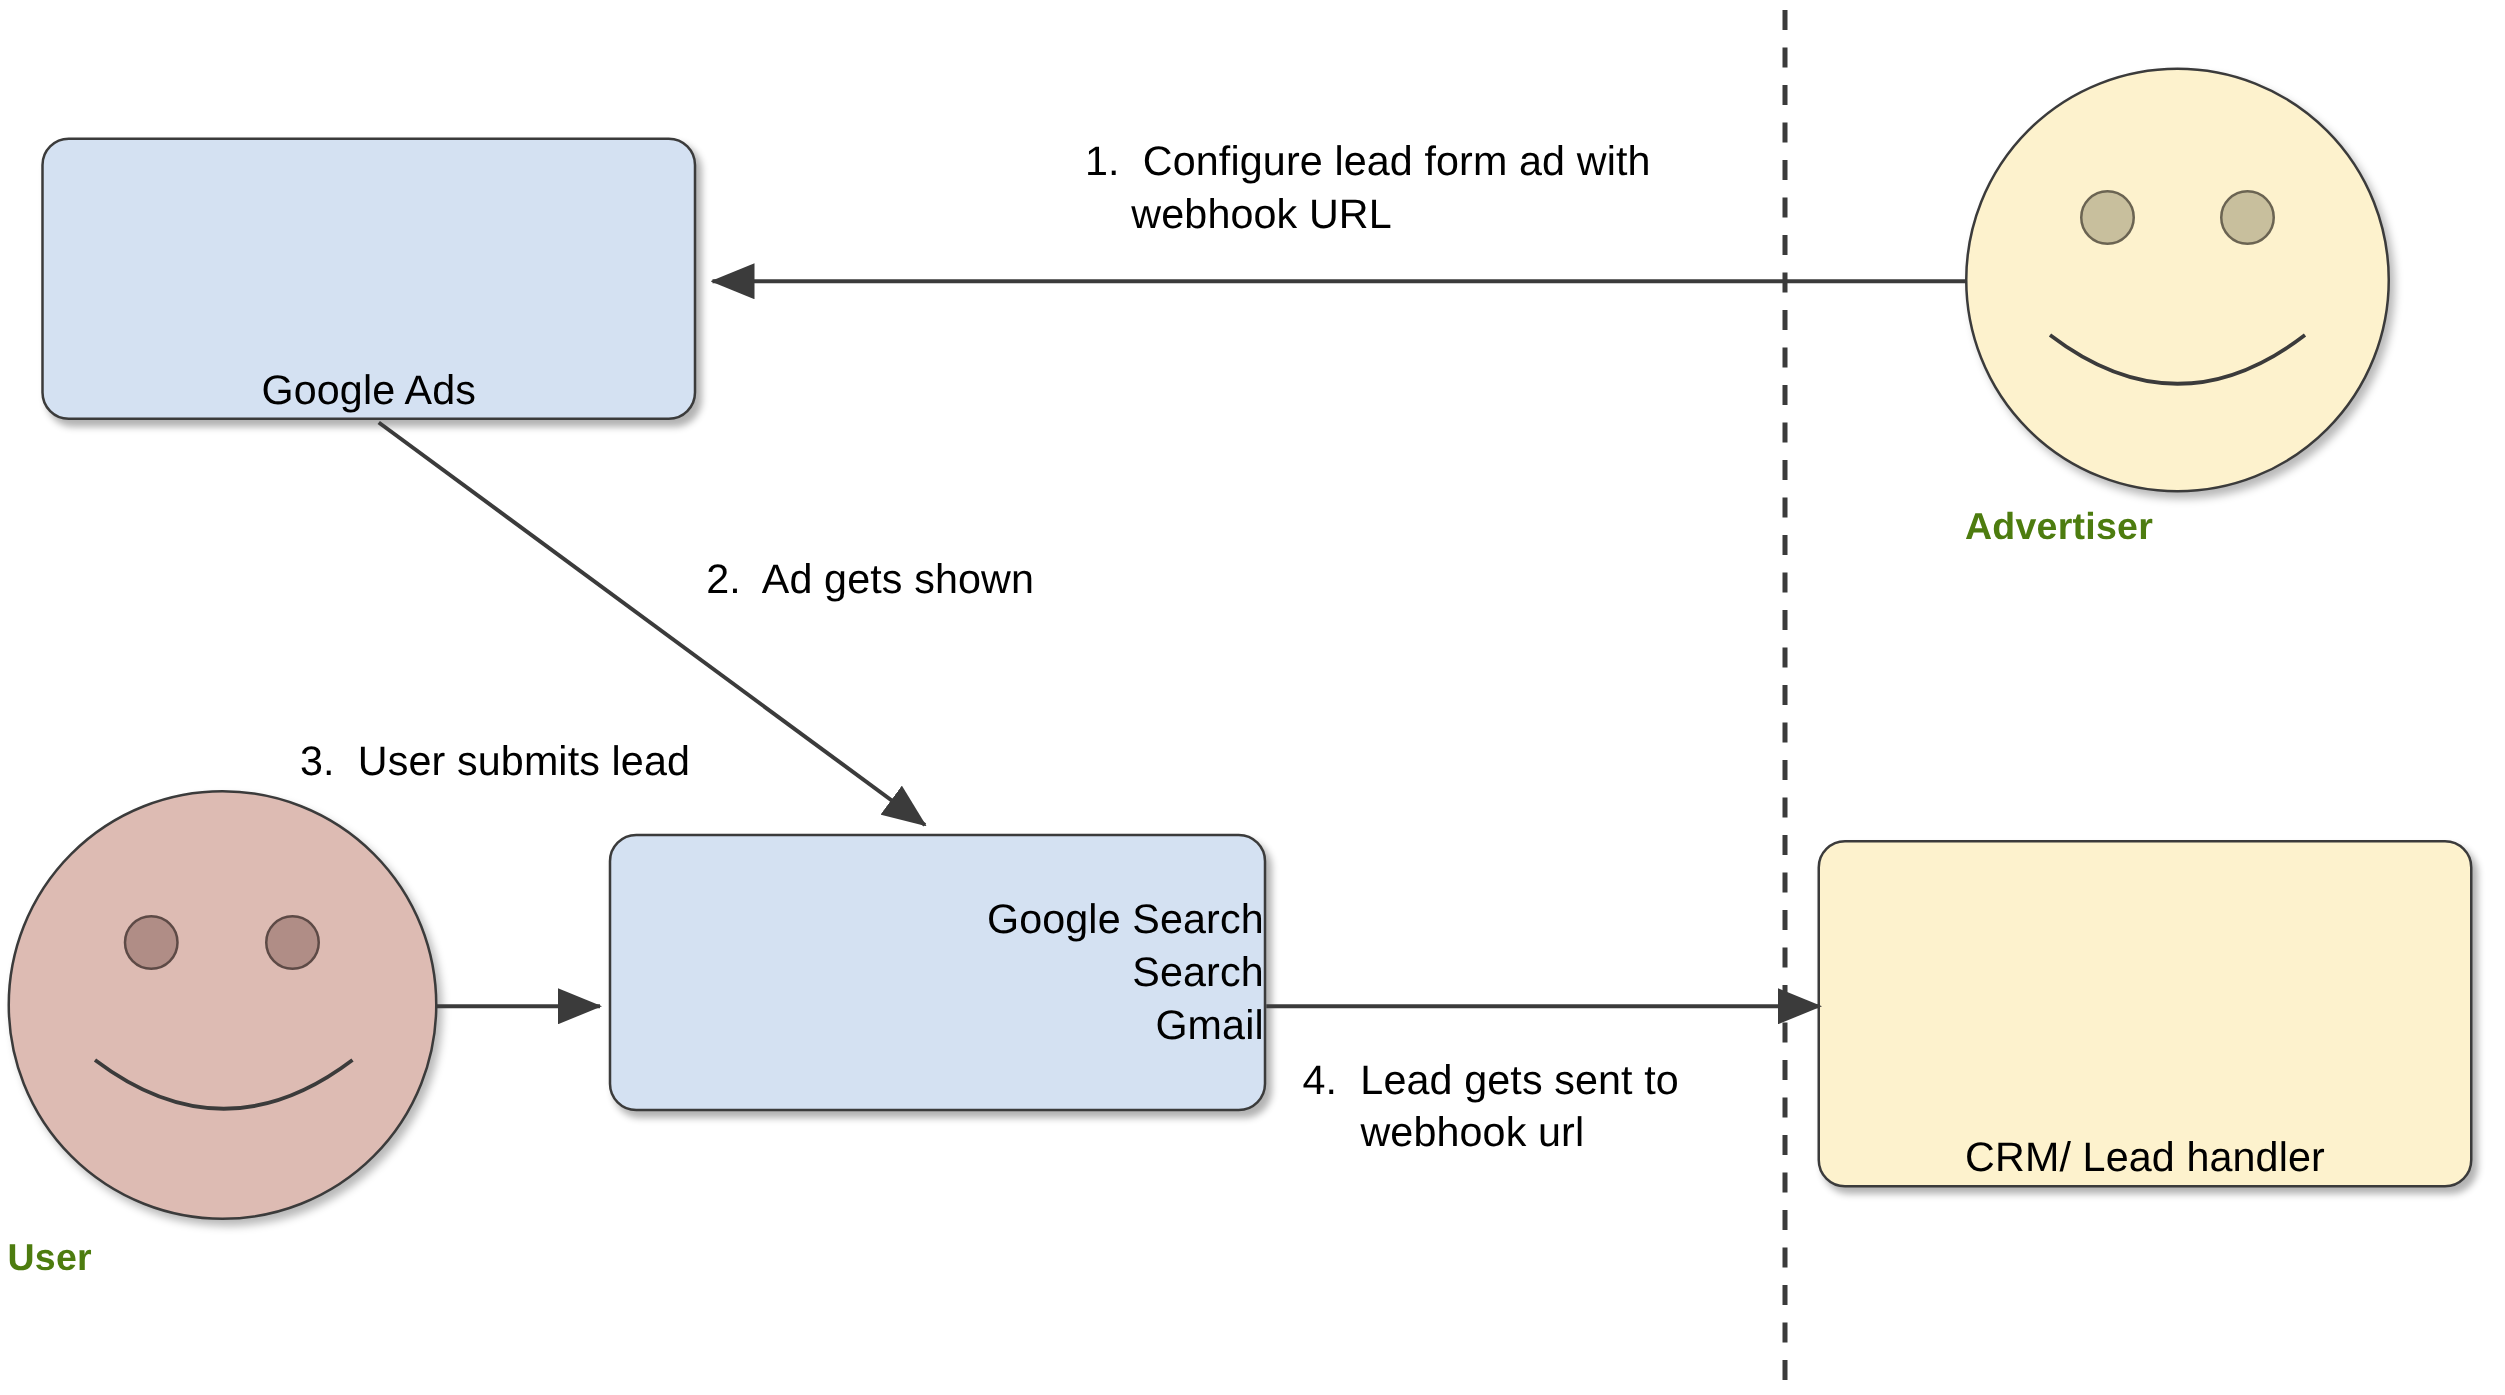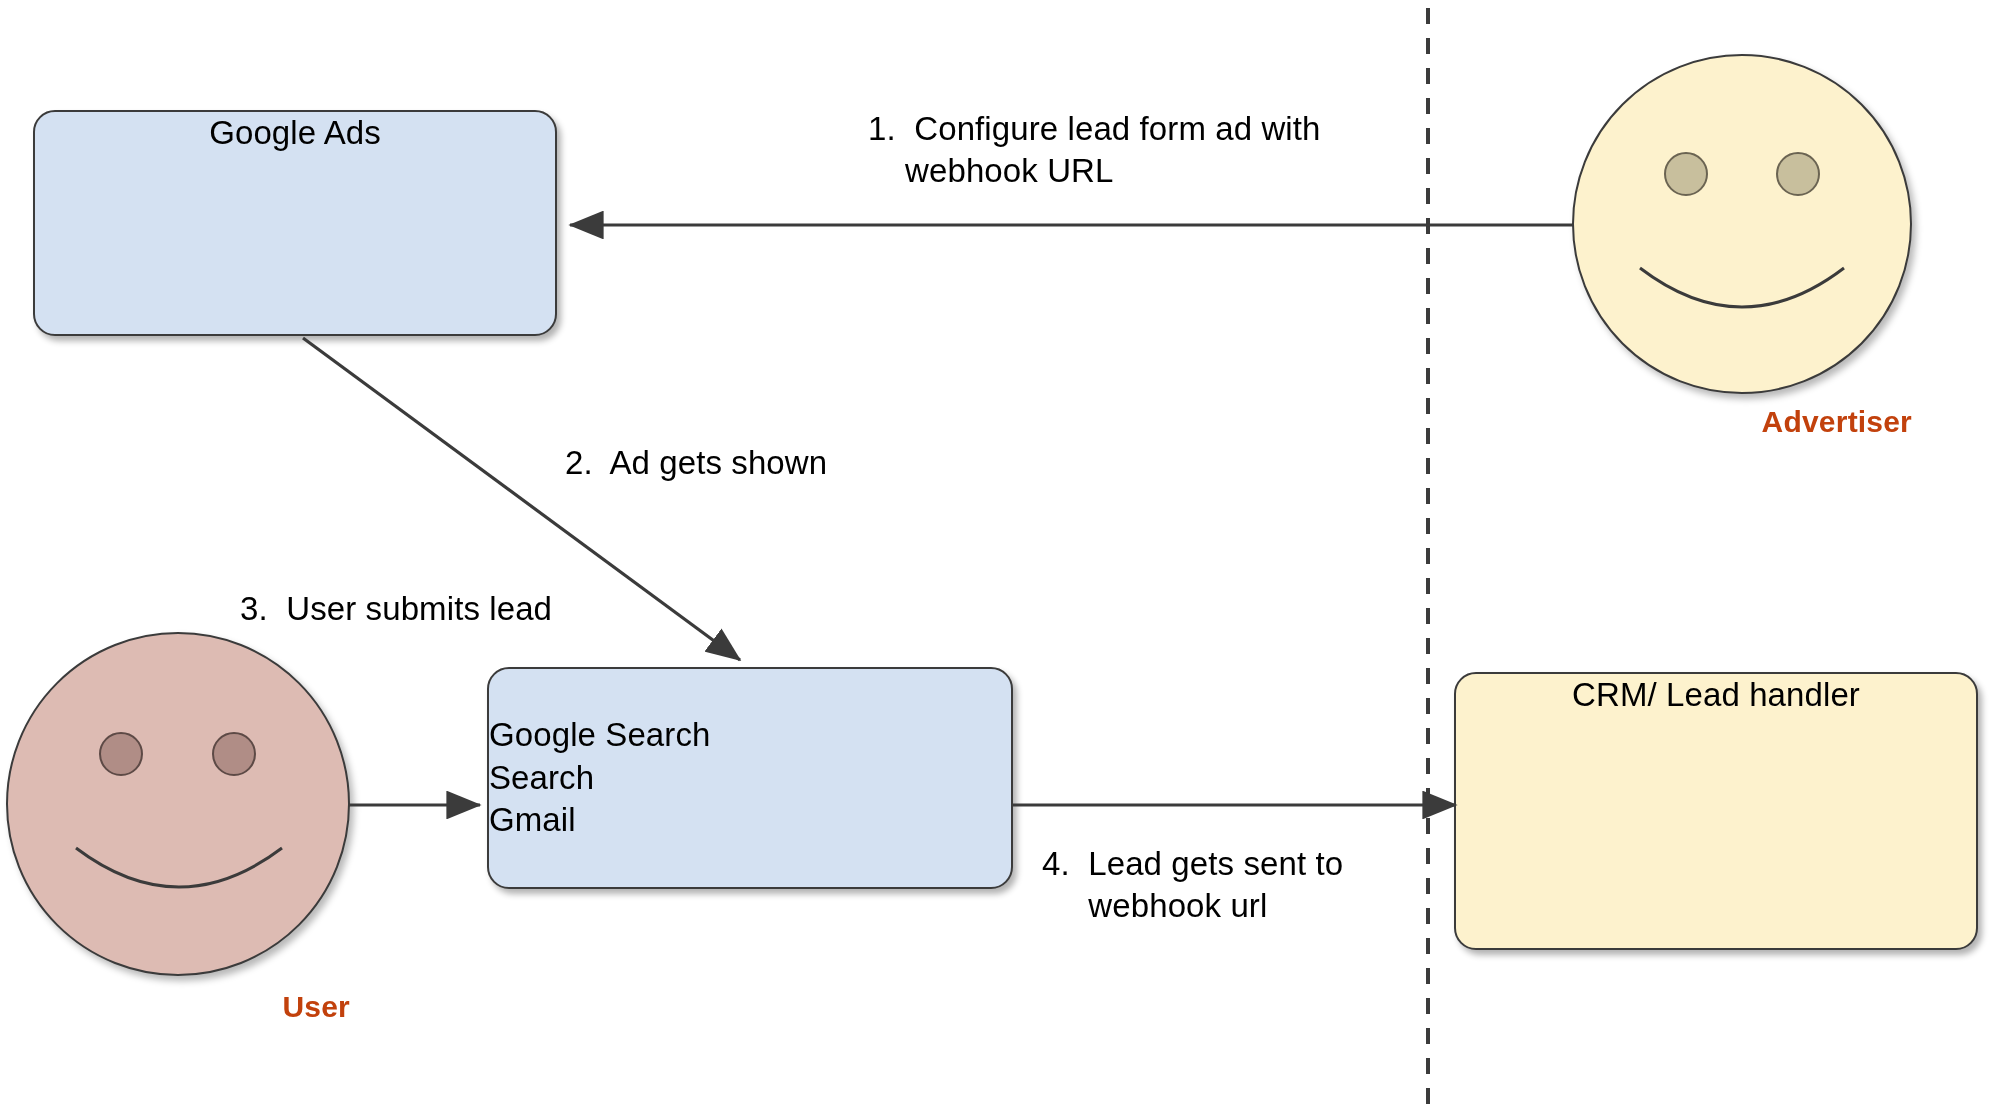--- a/index.html
+++ b/index.html
@@ -18,21 +18,21 @@
     height: 1116px;
     background: #ffffff;
     overflow: hidden;
   }
 
   
   .node {
     position: absolute;
     box-sizing: border-box;
     display: flex;
-    align-items: flex-start;
+    align-items: flex-end;
     justify-content: center;
     text-align: center;
     color: #000000;
     border: 2px solid #3b3b3b;
     box-shadow: 4px 5px 6px rgba(0,0,0,0.30);
   }
   .box {
     border-radius: 22px;
     font-size: 33px;
     line-height: 1.30;
@@ -71,24 +71,24 @@
 
   .mouth {
     position: absolute;
     overflow: hidden;
   }
   .mouth svg { display: block; }
 
   .actor-label {
     position: absolute;
     width: 100%;
-    text-align: right;
+    text-align: left;
     font-size: 30px;
     font-weight: bold;
-    color: #c2410c;
+    color: #4d7c0f;
     letter-spacing: 0.2px;
   }
 
   
   .edge-label {
     position: absolute;
     font-size: 33px;
     line-height: 1.28;
     color: #000;
     white-space: pre-wrap;

